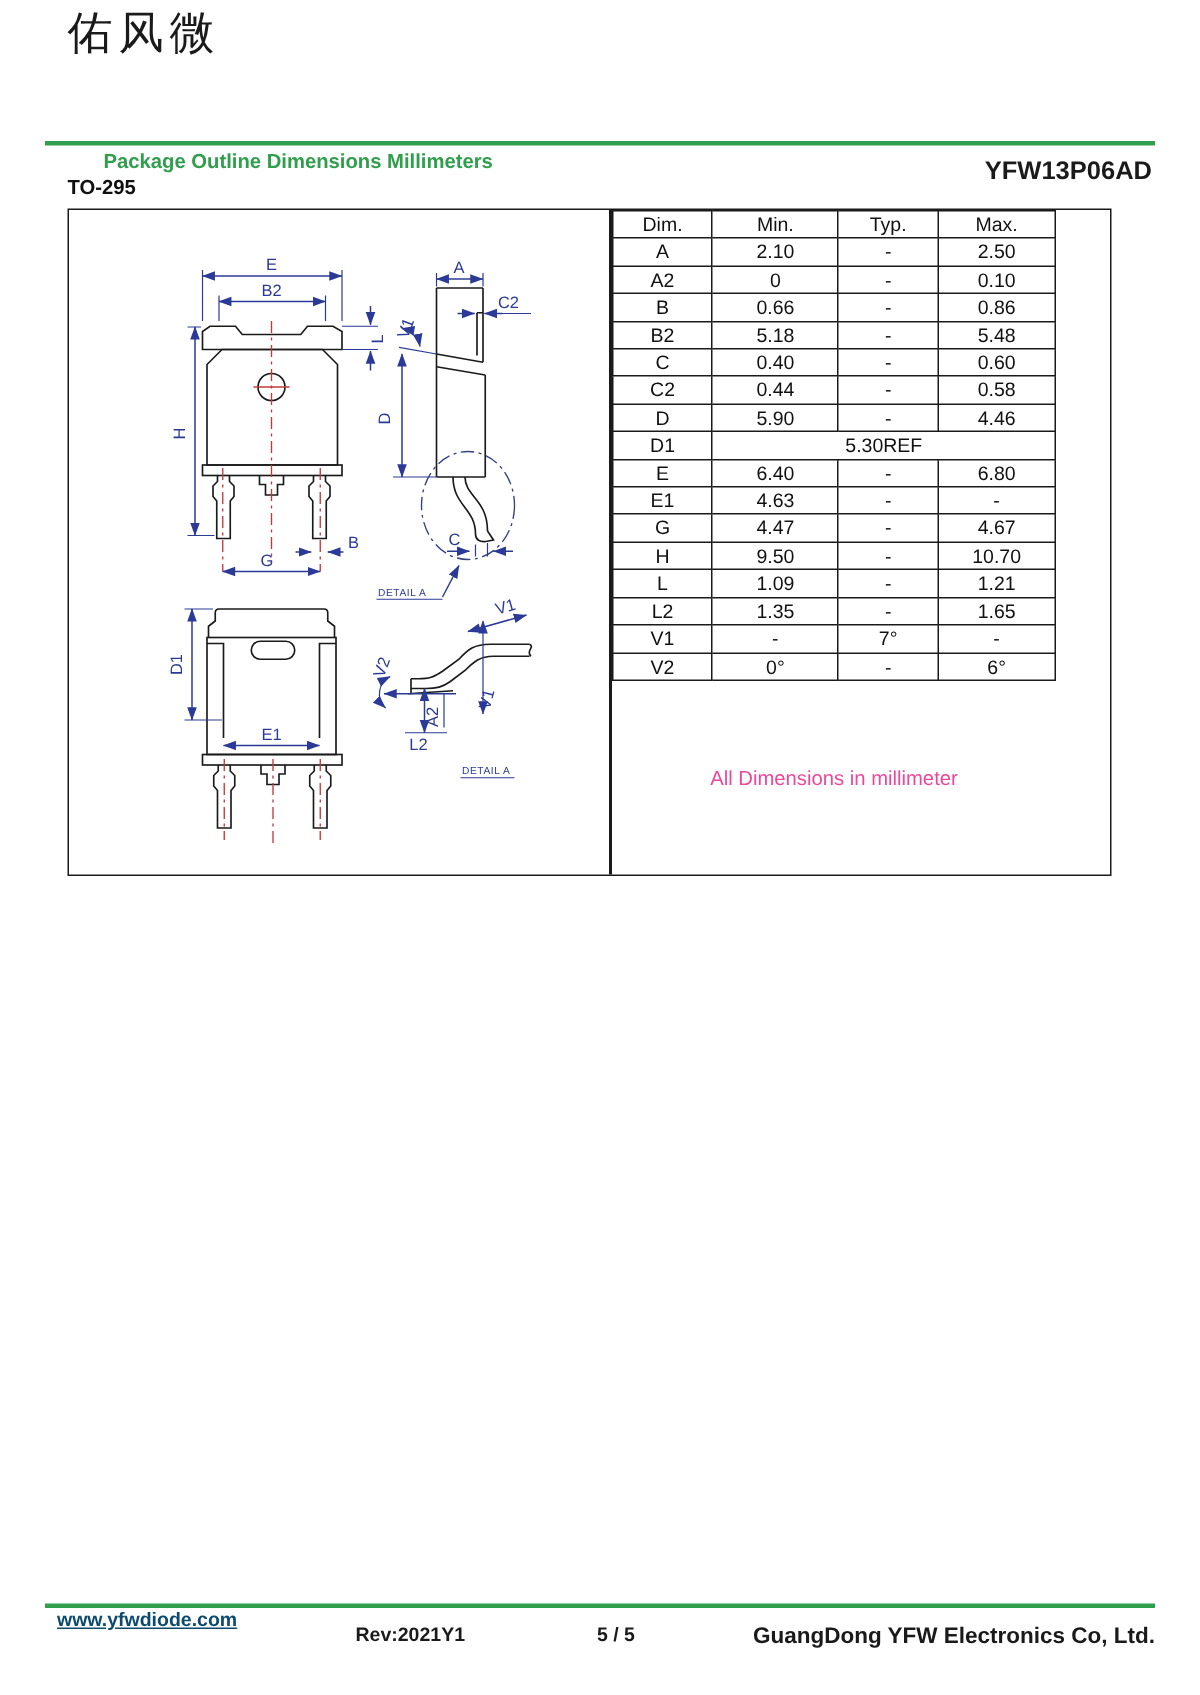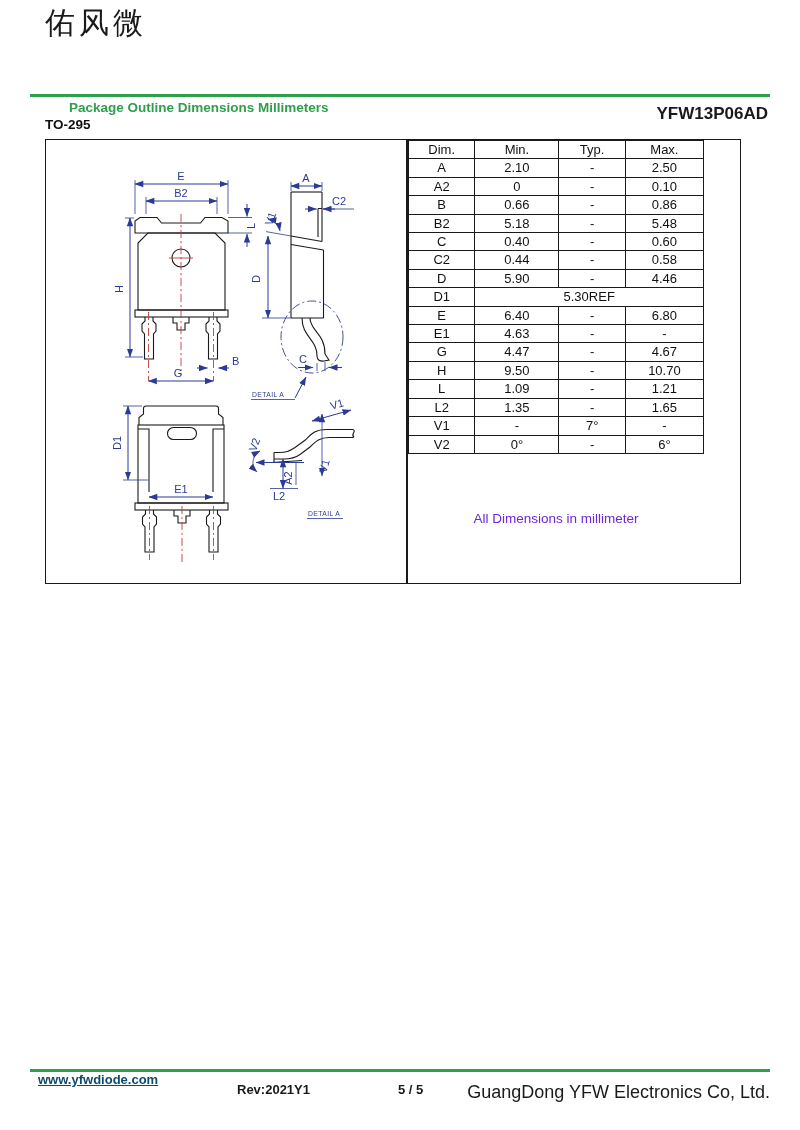--- a/index.html
+++ b/index.html
@@ -24,36 +24,36 @@
   .main-box{position:absolute;left:45px;top:139px;width:694px;height:443px;border:1.5px solid #1a1a1a;}
   .drawing-svg{position:absolute;left:0;top:0;}
   .right-pane{position:absolute;left:360px;top:0;width:298px;height:443px;border-left:2px solid #1a1a1a;box-sizing:border-box;display:flex;flex-direction:column;}
   table.dims{border-collapse:collapse;width:100%;table-layout:fixed;}
   table.dims th,table.dims td{
     border:1.2px solid #1a1a1a;text-align:center;padding:0;
     font-size:13px;height:17.4px;line-height:17.4px;font-weight:normal;color:#111;
   }
   table.dims col.c1{width:22.5%;} table.dims col.c2{width:28.5%;}
   table.dims col.c3{width:22.5%;} table.dims col.c4{width:26.5%;}
-  .note-area{flex:1;display:flex;align-items:center;justify-content:center;font-size:13.5px;color:#6d28d9;}
+  .note-area{flex:1;display:flex;align-items:center;justify-content:center;font-size:13.5px;color:#ec4899;}
   
   .k{stroke:#1a1a1a;fill:none;stroke-width:1.1;}
   .b{stroke:#2b3a96;fill:none;stroke-width:1;}
   .bt{stroke:#2b3a96;fill:none;stroke-width:0.8;}
   .r{stroke:#c23b3b;fill:none;stroke-width:0.9;}
   .cl{stroke-dasharray:8 3 2 3;}
   .dc{stroke:#33417f;fill:none;stroke-width:0.9;stroke-dasharray:9 3 2 3;}
   .dimtxt{fill:#2b3a96;font-family:"Liberation Sans",sans-serif;font-size:11px;}
   .dettxt{fill:#2b3a96;font-family:"Liberation Sans",sans-serif;font-size:6.8px;letter-spacing:0.4px;}
   
   .footer-rule{position:absolute;left:30px;top:1069px;width:740px;height:2.5px;background:#2f9e4d;}
   .footer-link{position:absolute;left:38px;top:1072px;font-weight:bold;font-size:13px;color:#0c4a6e;text-decoration:underline;}
   .footer-rev{position:absolute;left:237px;top:1082px;font-weight:bold;font-size:13px;}
   .footer-page{position:absolute;left:398px;top:1082px;font-weight:bold;font-size:13px;}
-  .footer-company{position:absolute;right:30px;top:1082px;font-weight:normal;font-size:18px;}
+  .footer-company{position:absolute;right:30px;top:1082px;font-weight:bold;font-size:15px;}
 </style>
 </head>
 <body>
 
 <div class="logo">
   <div class="logo-cn">佑风微</div>
 </div>
 <div class="part-number">YFW13P06AD</div>
 <div class="header-rule"></div>
 <div class="section-title">Package Outline Dimensions Millimeters</div>

